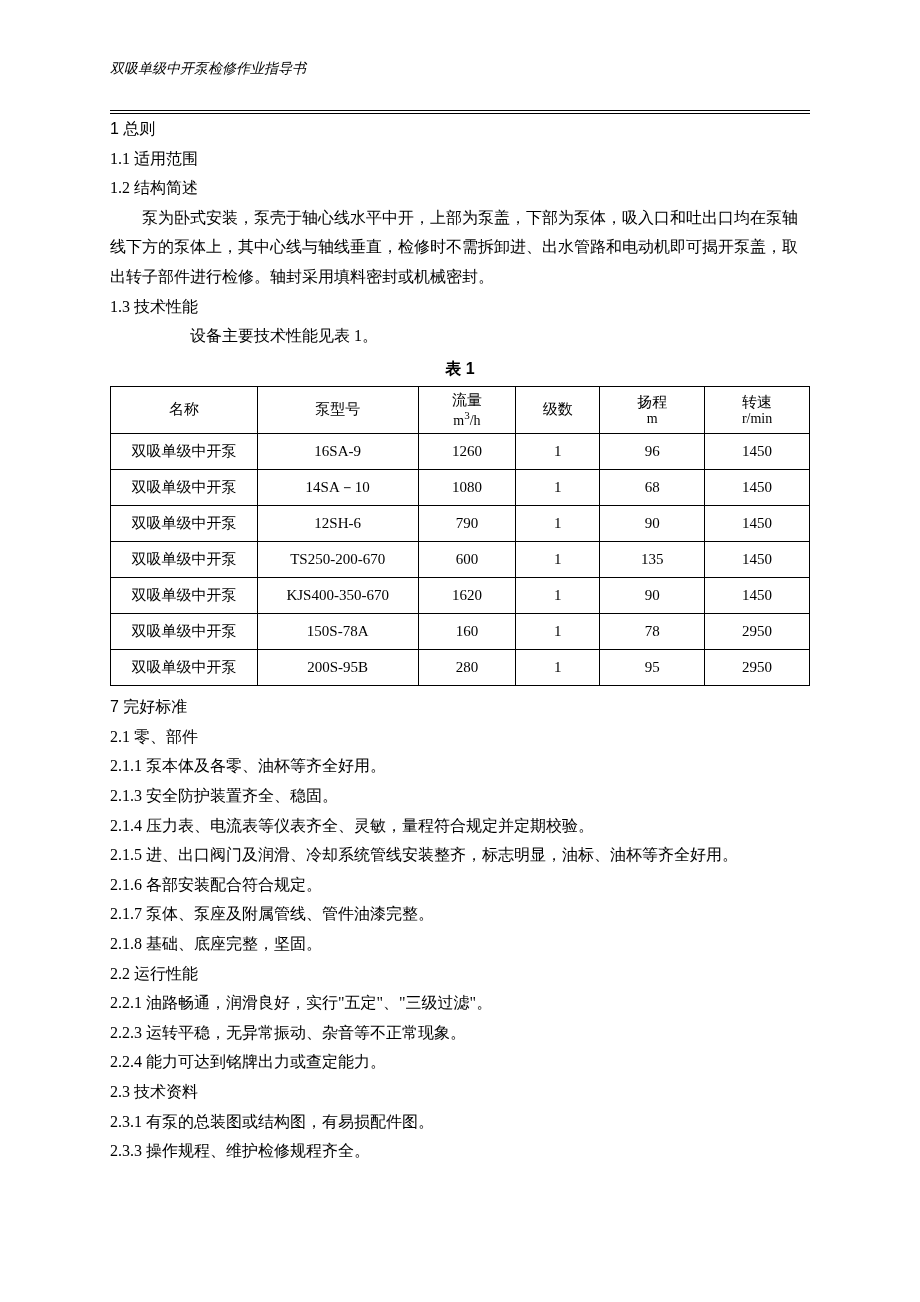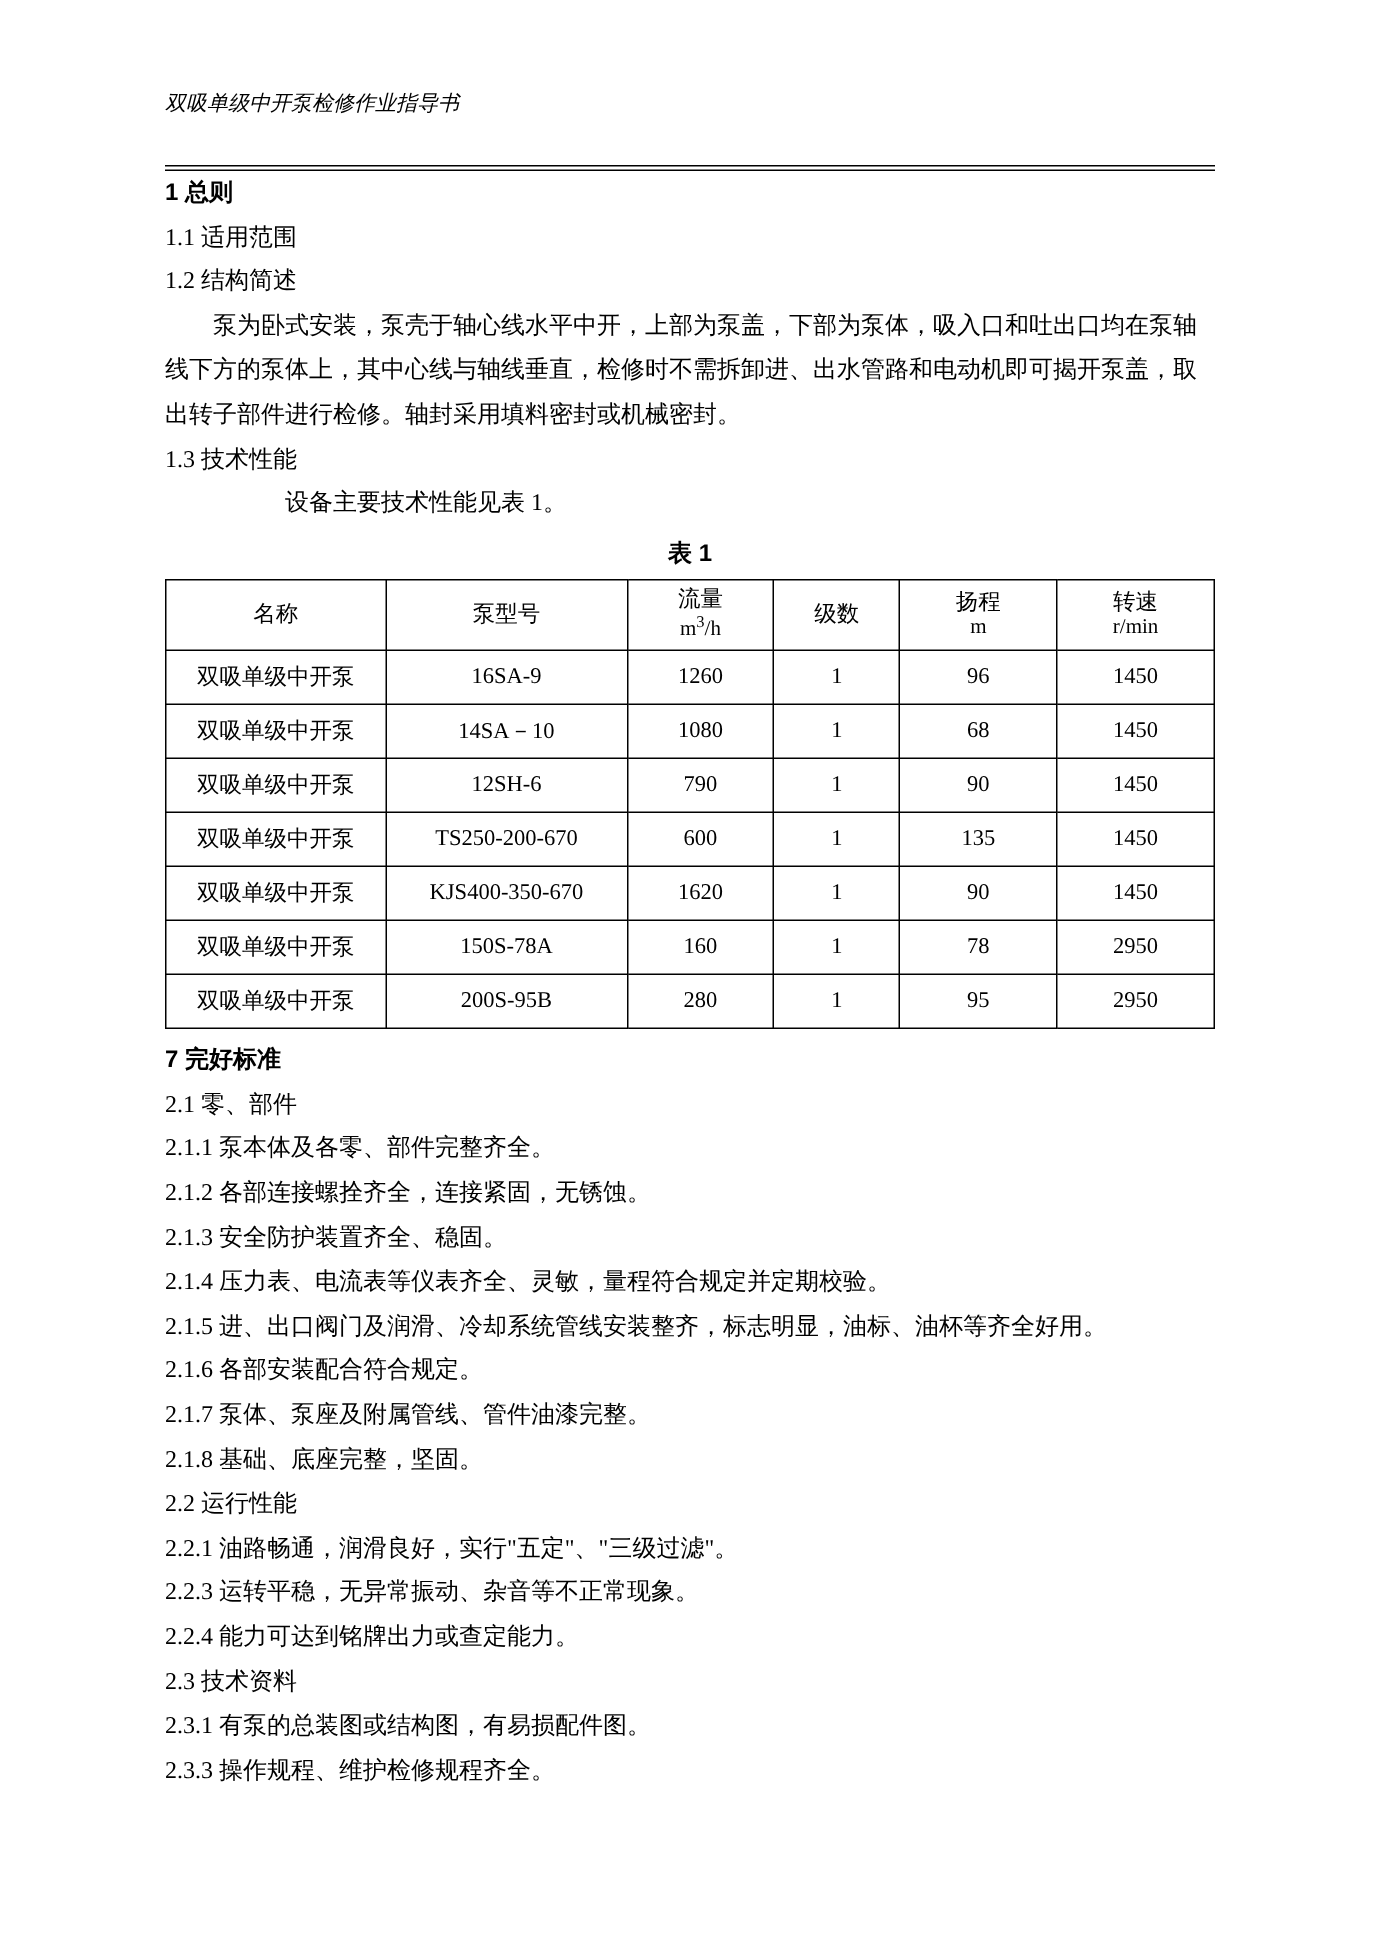--- a/index.html
+++ b/index.html
@@ -21,21 +21,21 @@
       margin-bottom: 28px;
     }
     .header-rule {
       border-top: 1.2px solid #000;
       border-bottom: 1.2px solid #000;
       height: 2px;
       margin-top: 2px;
     }
     .section-title {
       font-size: 16px;
-      font-weight: bold;
+      font-weight: normal;
       font-family: "SimHei", "黑体", sans-serif;
       margin: 0;
     }
     .line {
       font-size: 16px;
       line-height: 1.85;
     }
     .indent1 {
       text-indent: 2em;
     }
@@ -163,22 +163,21 @@
           <td>1</td>
           <td>95</td>
           <td>2950</td>
         </tr>
       </tbody>
   </table>
 
   <div class="line section-title" style="margin-top:6px">7 完好标准</div>
   <div class="line">2.1  零、部件</div>
   <div id="list-2-1">
-      <div class="line">2.1.1  泵本体及各零、部件完整齐全。</div>
-      <div class="line">2.1.2  各部连接螺拴齐全，连接紧固，无锈蚀。</div>
+      <div class="line">2.1.1  泵本体及各零、油杯等齐全好用。</div>
       <div class="line">2.1.3  安全防护装置齐全、稳固。</div>
       <div class="line">2.1.4  压力表、电流表等仪表齐全、灵敏，量程符合规定并定期校验。</div>
       <div class="line">2.1.5  进、出口阀门及润滑、冷却系统管线安装整齐，标志明显，油标、油杯等齐全好用。</div>
       <div class="line">2.1.6  各部安装配合符合规定。</div>
       <div class="line">2.1.7  泵体、泵座及附属管线、管件油漆完整。</div>
       <div class="line">2.1.8  基础、底座完整，坚固。</div>
     </div>
   <div class="line">2.2  运行性能</div>
   <div id="list-2-2">
       <div class="line">2.2.1  油路畅通，润滑良好，实行"五定"、"三级过滤"。</div>

